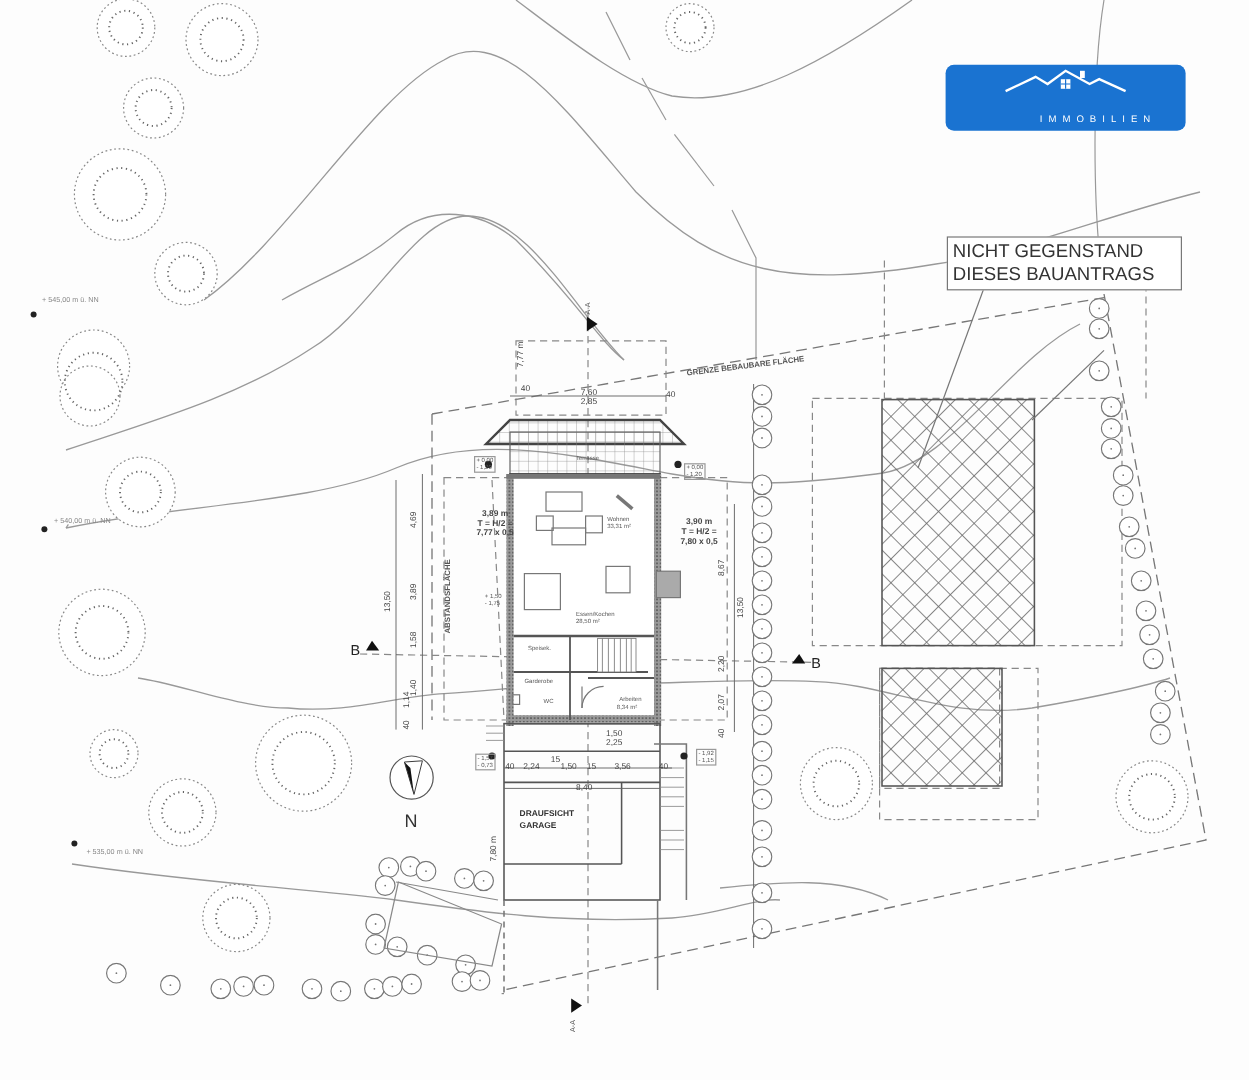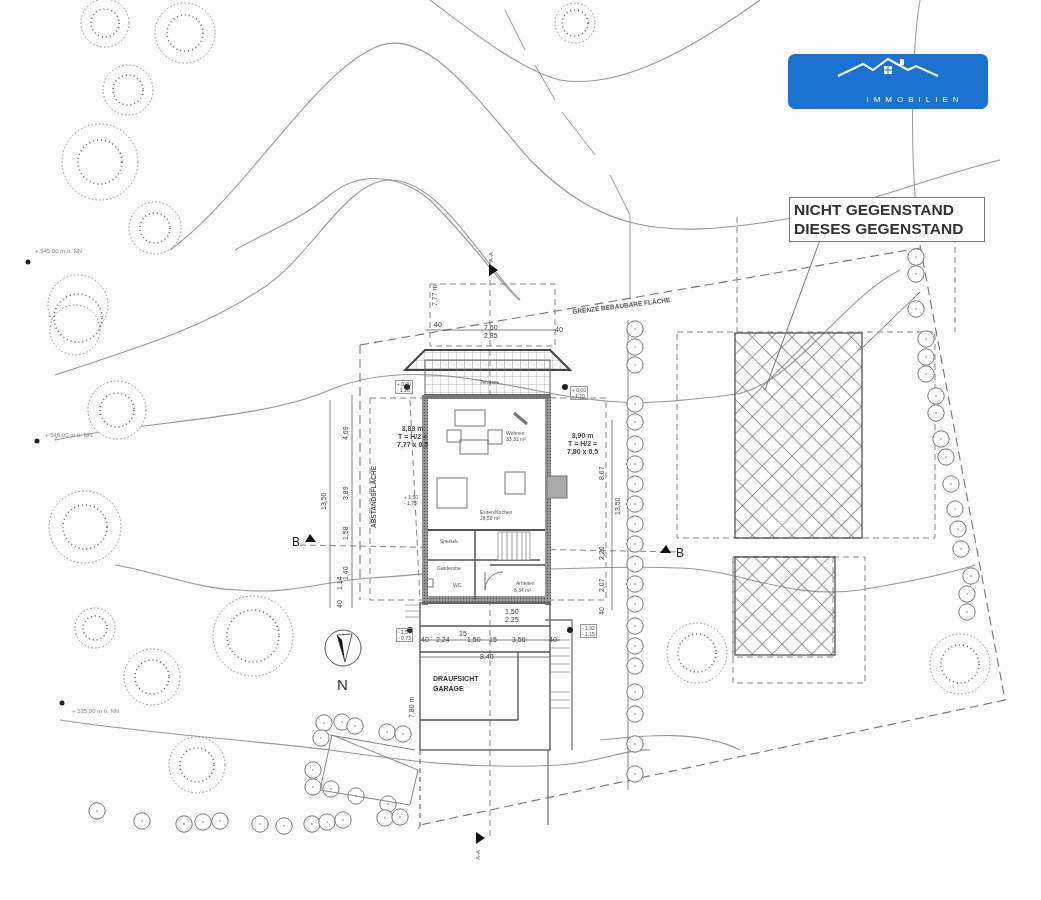--- a/index.html
+++ b/index.html
@@ -2,21 +2,21 @@
 <html><head>
 <meta charset="utf-8">
 <style>
   html, body { margin: 0; padding: 0; background: #ffffff; }
   #canvas { position: relative; width: 1041px; height: 900px; overflow: hidden; background: #fdfdfd; font-family: "Liberation Sans", sans-serif; }
   svg { position: absolute; left: 0; top: 0; }
   .logo { position: absolute; left: 788px; top: 54px; width: 200px; height: 55px; background: #1a73d1; border-radius: 7px; color: #fff; text-align: center; }
   .logo .roof { position: absolute; left: 0; top: 2px; width: 200px; height: 24px; }
   .logo .name { position: absolute; top: 22px; left: 0; width: 200px; font-size: 17px; font-weight: bold; letter-spacing: 6px; padding-left: 6px; box-sizing: border-box; }
   .logo .sub { position: absolute; top: 41px; left: 0; width: 237px; font-size: 8px; letter-spacing: 5px; padding-left: 17px; box-sizing: border-box; }
-  .note-box { position: absolute; left: 789px; top: 197px; width: 196px; height: 45px; border: 1px solid #777; background: #fff; font-size: 15.5px; line-height: 19px; color: #333; padding: 2px 4px; box-sizing: border-box; font-weight: bold; }
+  .note-box { position: absolute; left: 789px; top: 197px; width: 196px; height: 45px; border: 1px solid #777; background: #fff; font-size: 15.5px; line-height: 19px; color: #333; padding: 2px 4px; box-sizing: border-box; }
   .lbl { position: absolute; color: #444; white-space: nowrap; }
   .elev { font-size: 6px; color: #888; }
   .bsec { font-size: 12px; color: #222; }
   .small { font-size: 6px; color: #555; }
   .dim { font-size: 7px; color: #444; }
   .garage { font-size: 7px; font-weight: bold; color: #333; line-height: 10px; }
   .north-n { font-size: 15px; color: #333; }
   .vert { transform: rotate(-90deg); transform-origin: left top; }
 </style>
 </head>
@@ -304,21 +304,21 @@
     <rect x="96" y="10" width="8" height="8" fill="#fff"></rect>
     <line x1="100" y1="10" x2="100" y2="18" stroke="#1a73d1" stroke-width="1"></line>
     <line x1="96" y1="14" x2="104" y2="14" stroke="#1a73d1" stroke-width="1"></line>
     <rect x="112" y="3" width="4" height="6" fill="#fff"></rect>
   </svg>
   <div class="sub">IMMOBILIEN</div>
 </div>
 
 <div class="note-box">
   <div>NICHT GEGENSTAND</div>
-  <div>DIESES GEGENSTAND</div>
+  <div>DIESES BAUANTRAGS</div>
 </div>
 
 <div class="lbl elev" style="left:35px; top:248px;">+ 545,00 m ü. NN</div>
 <div class="lbl elev" style="left:45px; top:432px;">+ 540,00 m ü. NN</div>
 <div class="lbl elev" style="left:72px; top:708px;">+ 535,00 m ü. NN</div>
 
 <div class="lbl small" style="left:572px; top:302px; transform:rotate(-7deg); font-weight:bold; font-size:6.5px;">GRENZE BEBAUBARE FLÄCHE</div>
 
 <div class="lbl small vert" style="left:370px; top:528px; font-weight:bold; font-size:6.5px;">ABSTANDSFLÄCHE</div>
 

